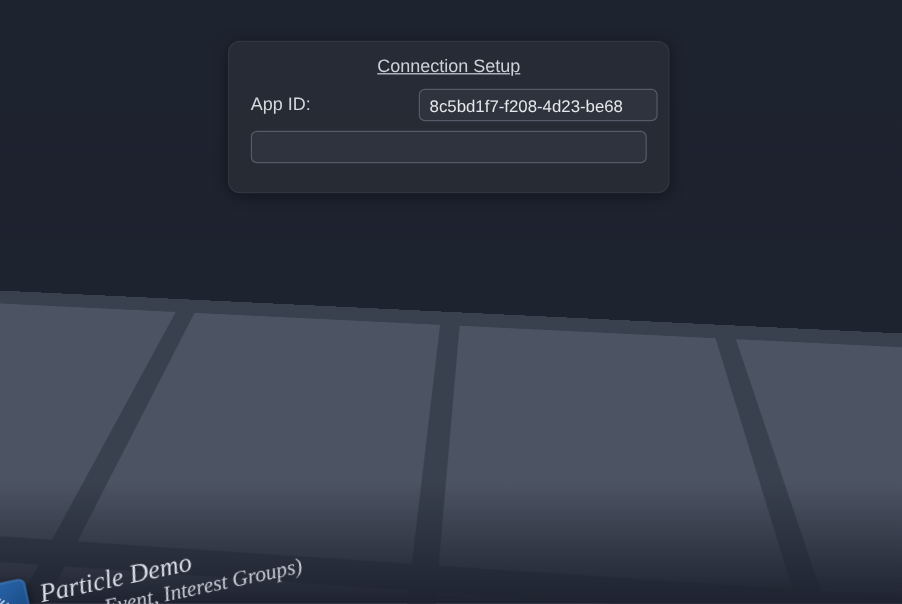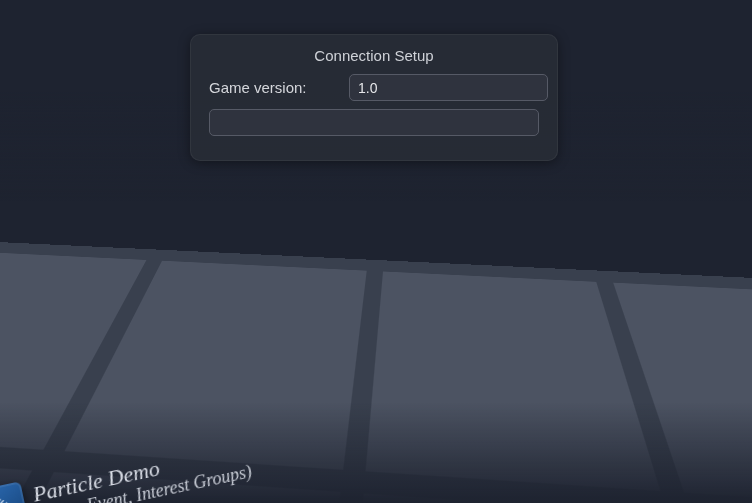--- a/index.html
+++ b/index.html
@@ -62,20 +62,21 @@
     color: #c9ccd3;
     font-size: 15px;
     box-shadow: 0 2px 12px rgba(0,0,0,0.4);
   }
   .panel h1 {
     font-weight: normal;
     font-size: 15px;
     text-align: center;
     color: #cfd2d8;
     margin-bottom: 10px;
+    text-decoration: underline;
   }
   .row {
     display: flex;
     align-items: center;
     margin: 8px 0;
     gap: 10px;
   }
   .row label { flex: 0 0 130px; color:#d5d7dc; }
   .row input[type=text] {
     flex: 1;
@@ -140,25 +141,25 @@
       <div class="tile r3"></div>
       <div class="tile r3"></div>
       <div class="tile r3 light"></div>
       <div class="tile r3 light"></div>
     </div>
 </div>
 
 <div class="panel">
   <h1>Connection Setup</h1>
 
+  <div class="row">
+    <label>App ID:</label>
+    <input type="text" value="8c5bd1f7-f208-4d23-be68" style="">
+  </div>
 
-  <div class="row">
-    <label>Game version:</label>
-    <input type="text" value="1.0" style="">
-  </div>
 
   <div class="row">
     <input type="text" value="" style="">
   </div>
 
 </div>
 
 <div class="caption">
   <div class="badge">
     <svg viewBox="0 0 40 40">

